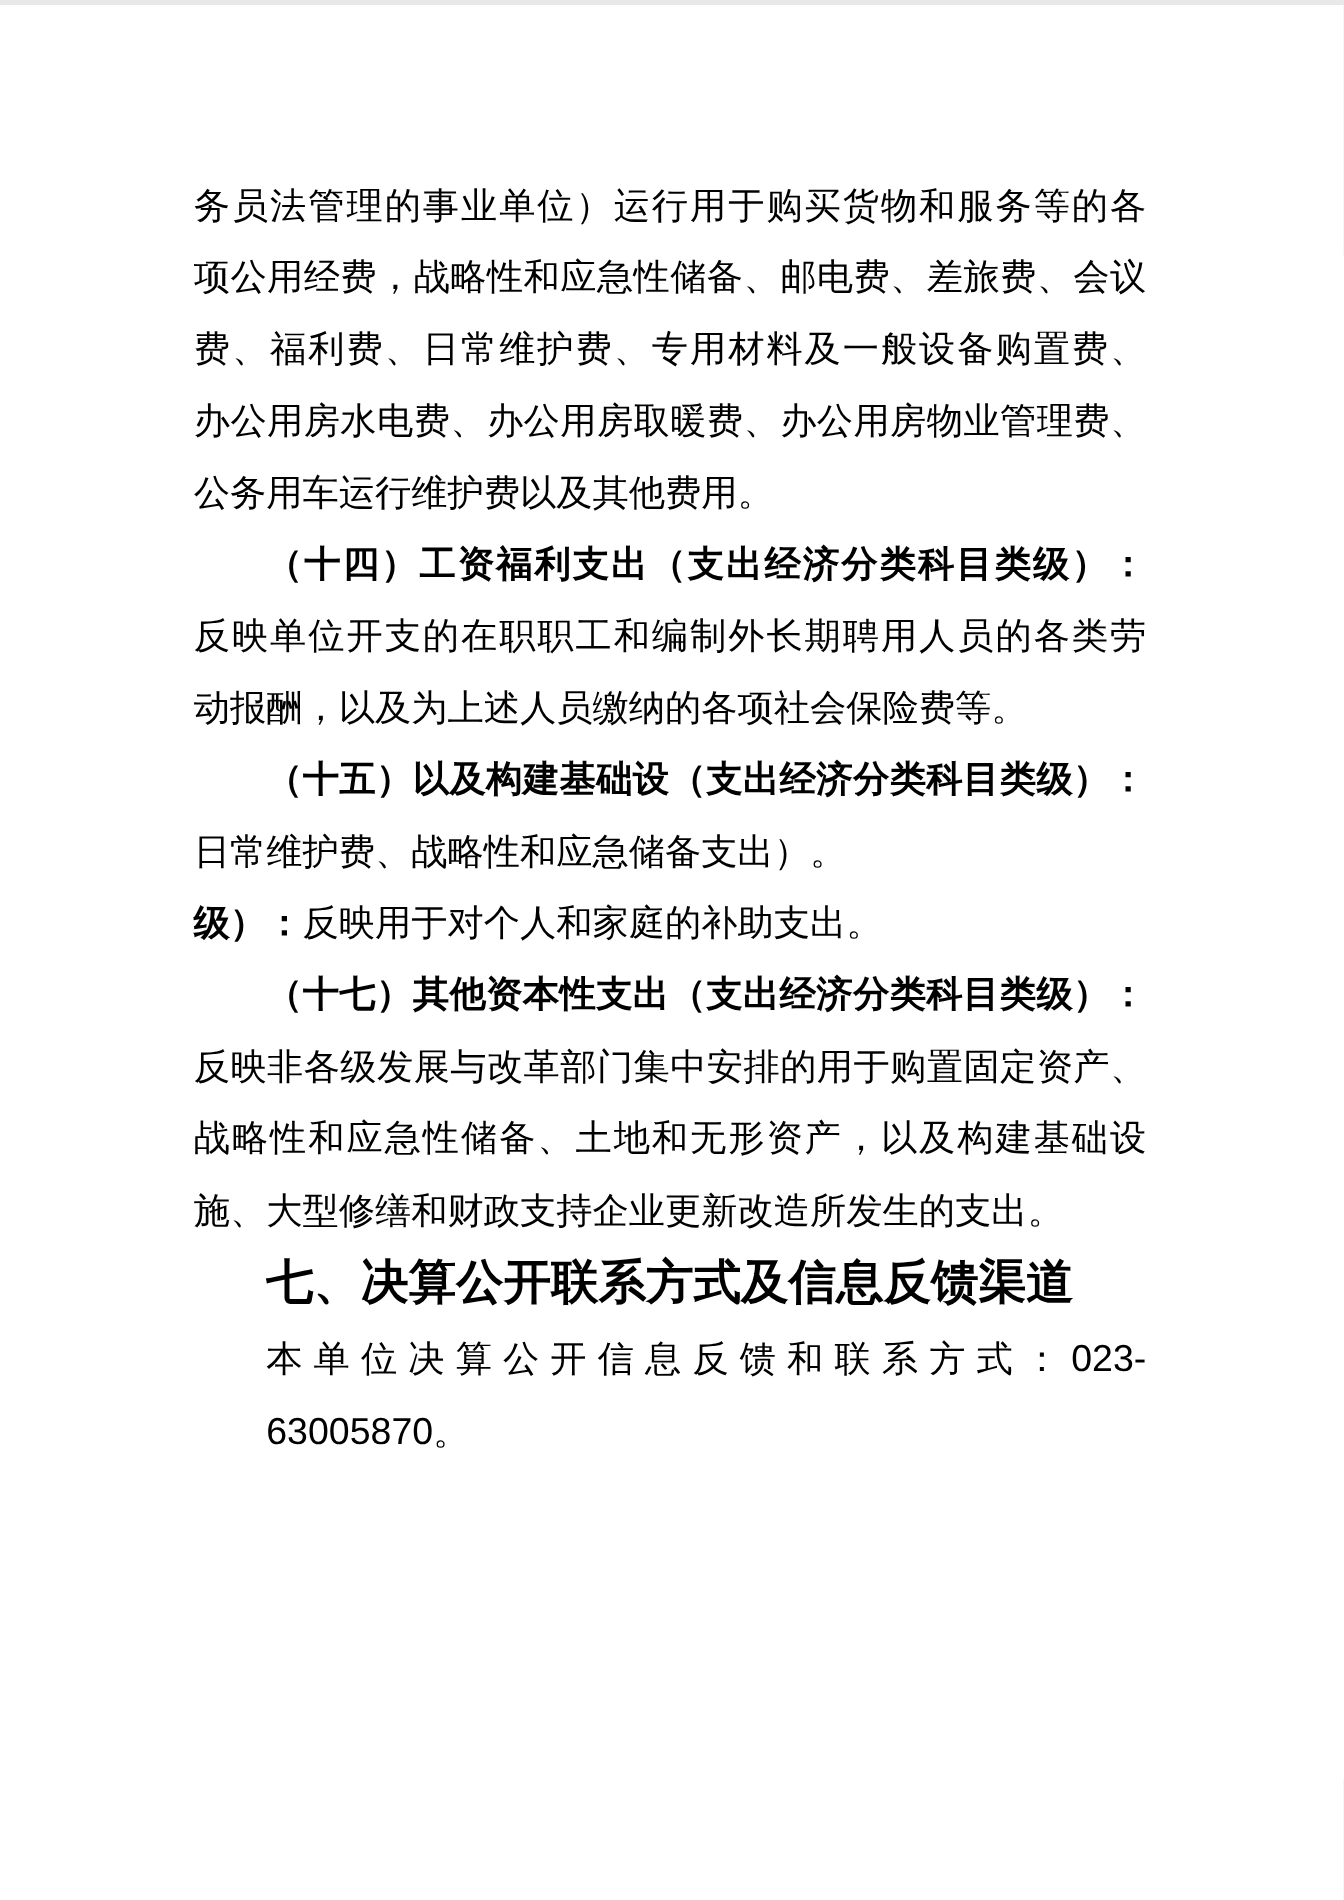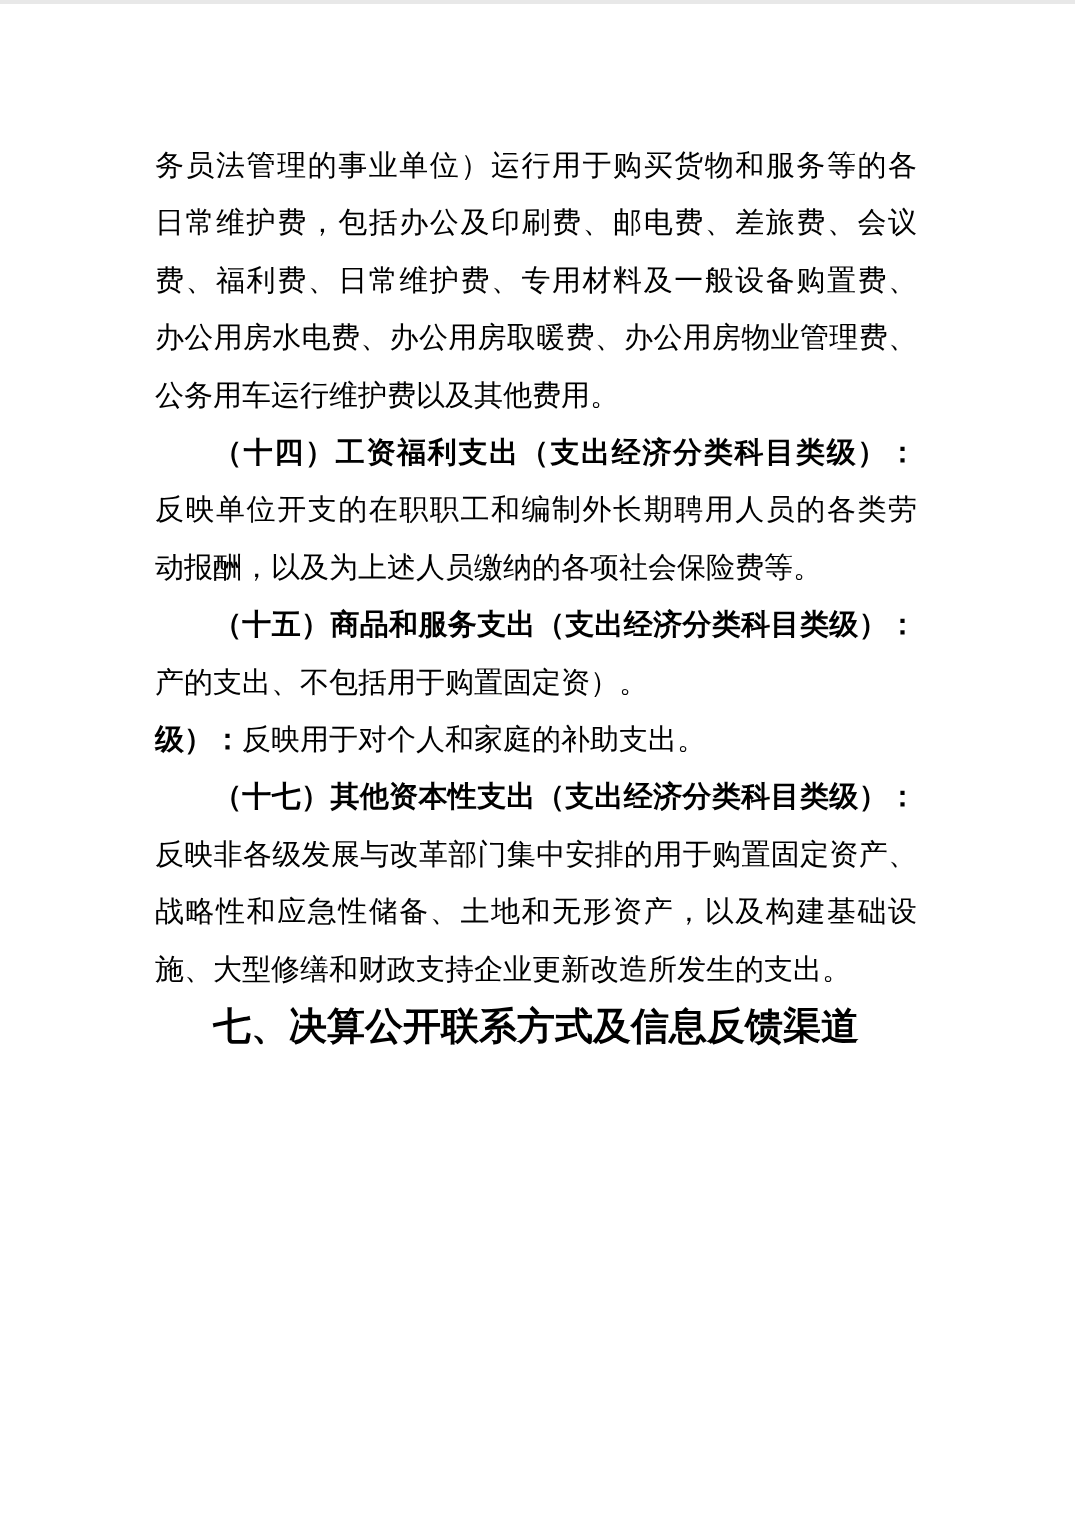--- a/index.html
+++ b/index.html
@@ -44,29 +44,30 @@
     font-weight: 400;
     font-size: 30px;
   }
 </style>
 </head>
 <body>
 
 <div class="page">
   <div class="textblock" id="textblock">
       <div class="line stretch"><span class="seg-kai">务员法管理的事业单位）运行用于购买货物和服务等的各</span></div>
-      <div class="line stretch"><span class="seg-kai">日常维护费，包括办公及印刷费、邮电费、差旅费、会议</span></div>
+      <div class="line stretch"><span class="seg-kai">项公用经费，战略性和应急性储备、邮电费、差旅费、会议</span></div>
       <div class="line stretch"><span class="seg-kai">费、福利费、日常维护费、专用材料及一般设备购置费、</span></div>
       <div class="line stretch"><span class="seg-kai">办公用房水电费、办公用房取暖费、办公用房物业管理费、</span></div>
       <div class="line"><span class="seg-kai">公务用车运行维护费以及其他费用。</span></div>
       <div class="line stretch indent"><span class="seg-kai-bold">（十四）工资福利支出（支出经济分类科目类级）：</span></div>
       <div class="line stretch"><span class="seg-kai">反映单位开支的在职职工和编制外长期聘用人员的各类劳</span></div>
       <div class="line"><span class="seg-kai">动报酬，以及为上述人员缴纳的各项社会保险费等。</span></div>
-      <div class="line stretch indent"><span class="seg-kai-bold">（十五）商品和服务支出（支出经济分类科目类级）：</span></div>
-      <div class="line"><span class="seg-kai">产的支出、不包括用于购置固定资）。</span></div>
+      <div class="line stretch indent"><span class="seg-kai-bold">（十五）以及构建基础设（支出经济分类科目类级）：</span></div>
+      <div class="line"><span class="seg-kai">日常维护费、战略性和应急储备支出）。</span></div>
       <div class="line"><span class="seg-kai-bold">级）：</span><span class="seg-kai">反映用于对个人和家庭的补助支出。</span></div>
       <div class="line stretch indent"><span class="seg-kai-bold">（十七）其他资本性支出（支出经济分类科目类级）：</span></div>
       <div class="line stretch"><span class="seg-kai">反映非各级发展与改革部门集中安排的用于购置固定资产、</span></div>
       <div class="line stretch"><span class="seg-kai">战略性和应急性储备、土地和无形资产，以及构建基础设</span></div>
       <div class="line"><span class="seg-kai">施、大型修缮和财政支持企业更新改造所发生的支出。</span></div>
       <div class="line indent"><span class="seg-hei-bold">七、决算公开联系方式及信息反馈渠道</span></div>
+      <div class="line indent"><span class="seg-kai">本单位决算公开信息反馈和联系方式：</span><span class="seg-num">023-63005870</span><span class="seg-kai">。</span></div>
     </div>
 </div>
 
 </body></html>

